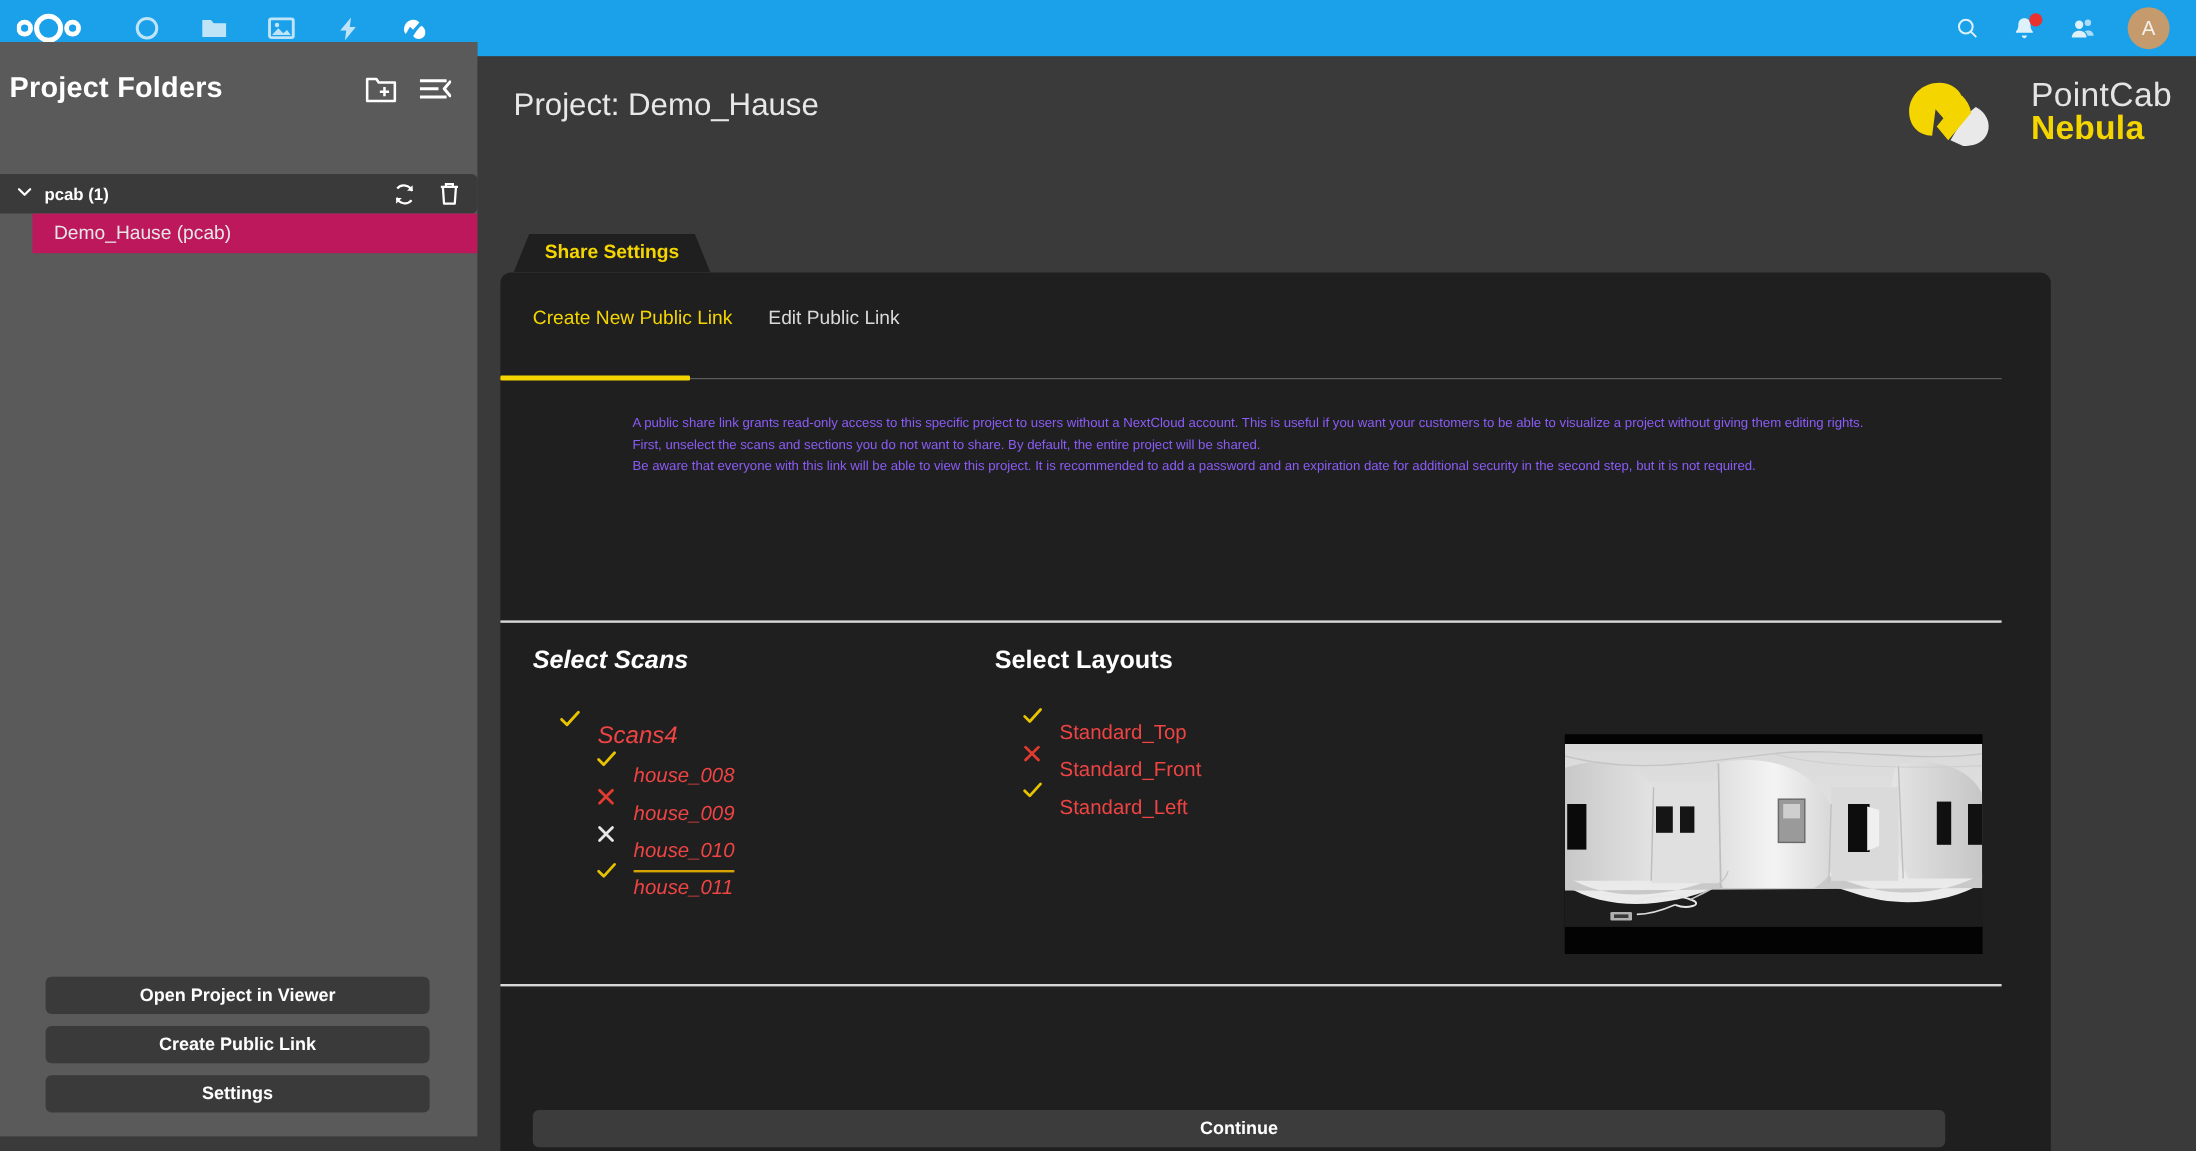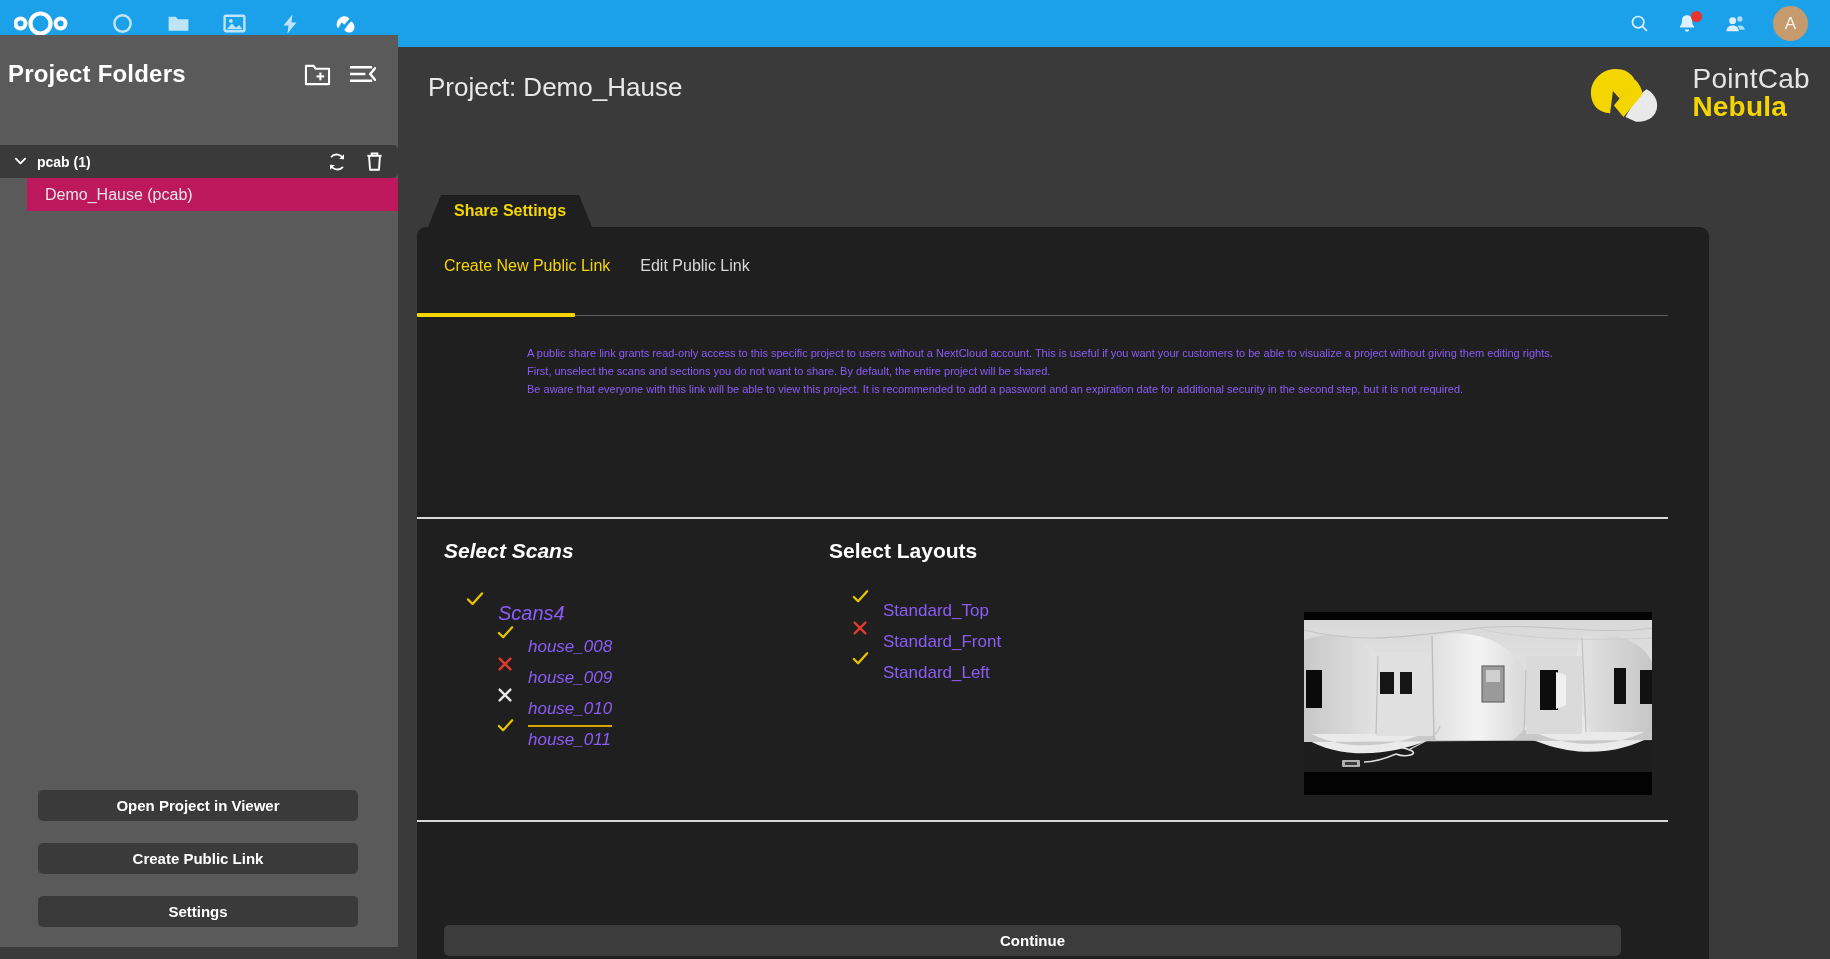--- a/index.html
+++ b/index.html
@@ -87,21 +87,21 @@
     margin-left: 27px; height: 33px;
     background: #be185d;
     display: flex; align-items: center;
     padding-left: 18px; cursor: pointer;
   }
   .tree-child-label { color: #e6e6e6; font-size: 16px; }
 
   #sidebar-buttons {
     position: absolute; bottom: 20px; left: 38px;
     width: 320px;
-    display: flex; flex-direction: column; gap: 22px;
+    display: flex; flex-direction: column; gap: 10px;
   }
   .sb-btn {
     height: 31px; background: #3a3a3a;
     border: none; border-radius: 5px;
     color: #ffffff; font-size: 15px; font-weight: bold;
     font-family: "Liberation Sans", sans-serif;
     cursor: pointer;
     display: flex; align-items: center; justify-content: center;
   }
 
@@ -187,21 +187,21 @@
     margin-bottom: 18px;
   }
   .sel-row {
     display: flex; align-items: center;
     height: 31px; cursor: pointer;
   }
   .sel-mark {
     width: 26px; display: flex; align-items: center; justify-content: center;
     margin-right: 10px; flex: none;
   }
-  .sel-label { color: #8b5cf6; font-size: 17px; position: relative; margin-top: 28px; }
+  .sel-label { color: #ef4444; font-size: 17px; position: relative; margin-top: 28px; }
   .sel-row.hovered .sel-label::after {
     content: ""; position: absolute;
     left: 0; right: 0; bottom: -8px; height: 2px;
     background: #d8a400;
   }
   .sel-row.root .sel-label { font-size: 20px; }
   .sel-row.root { height: 36px; }
   .sel-row.child { margin-left: 30px; }
 
   #scans-col { position: absolute; left: 0; top: 0; width: 360px; font-style: italic; }

